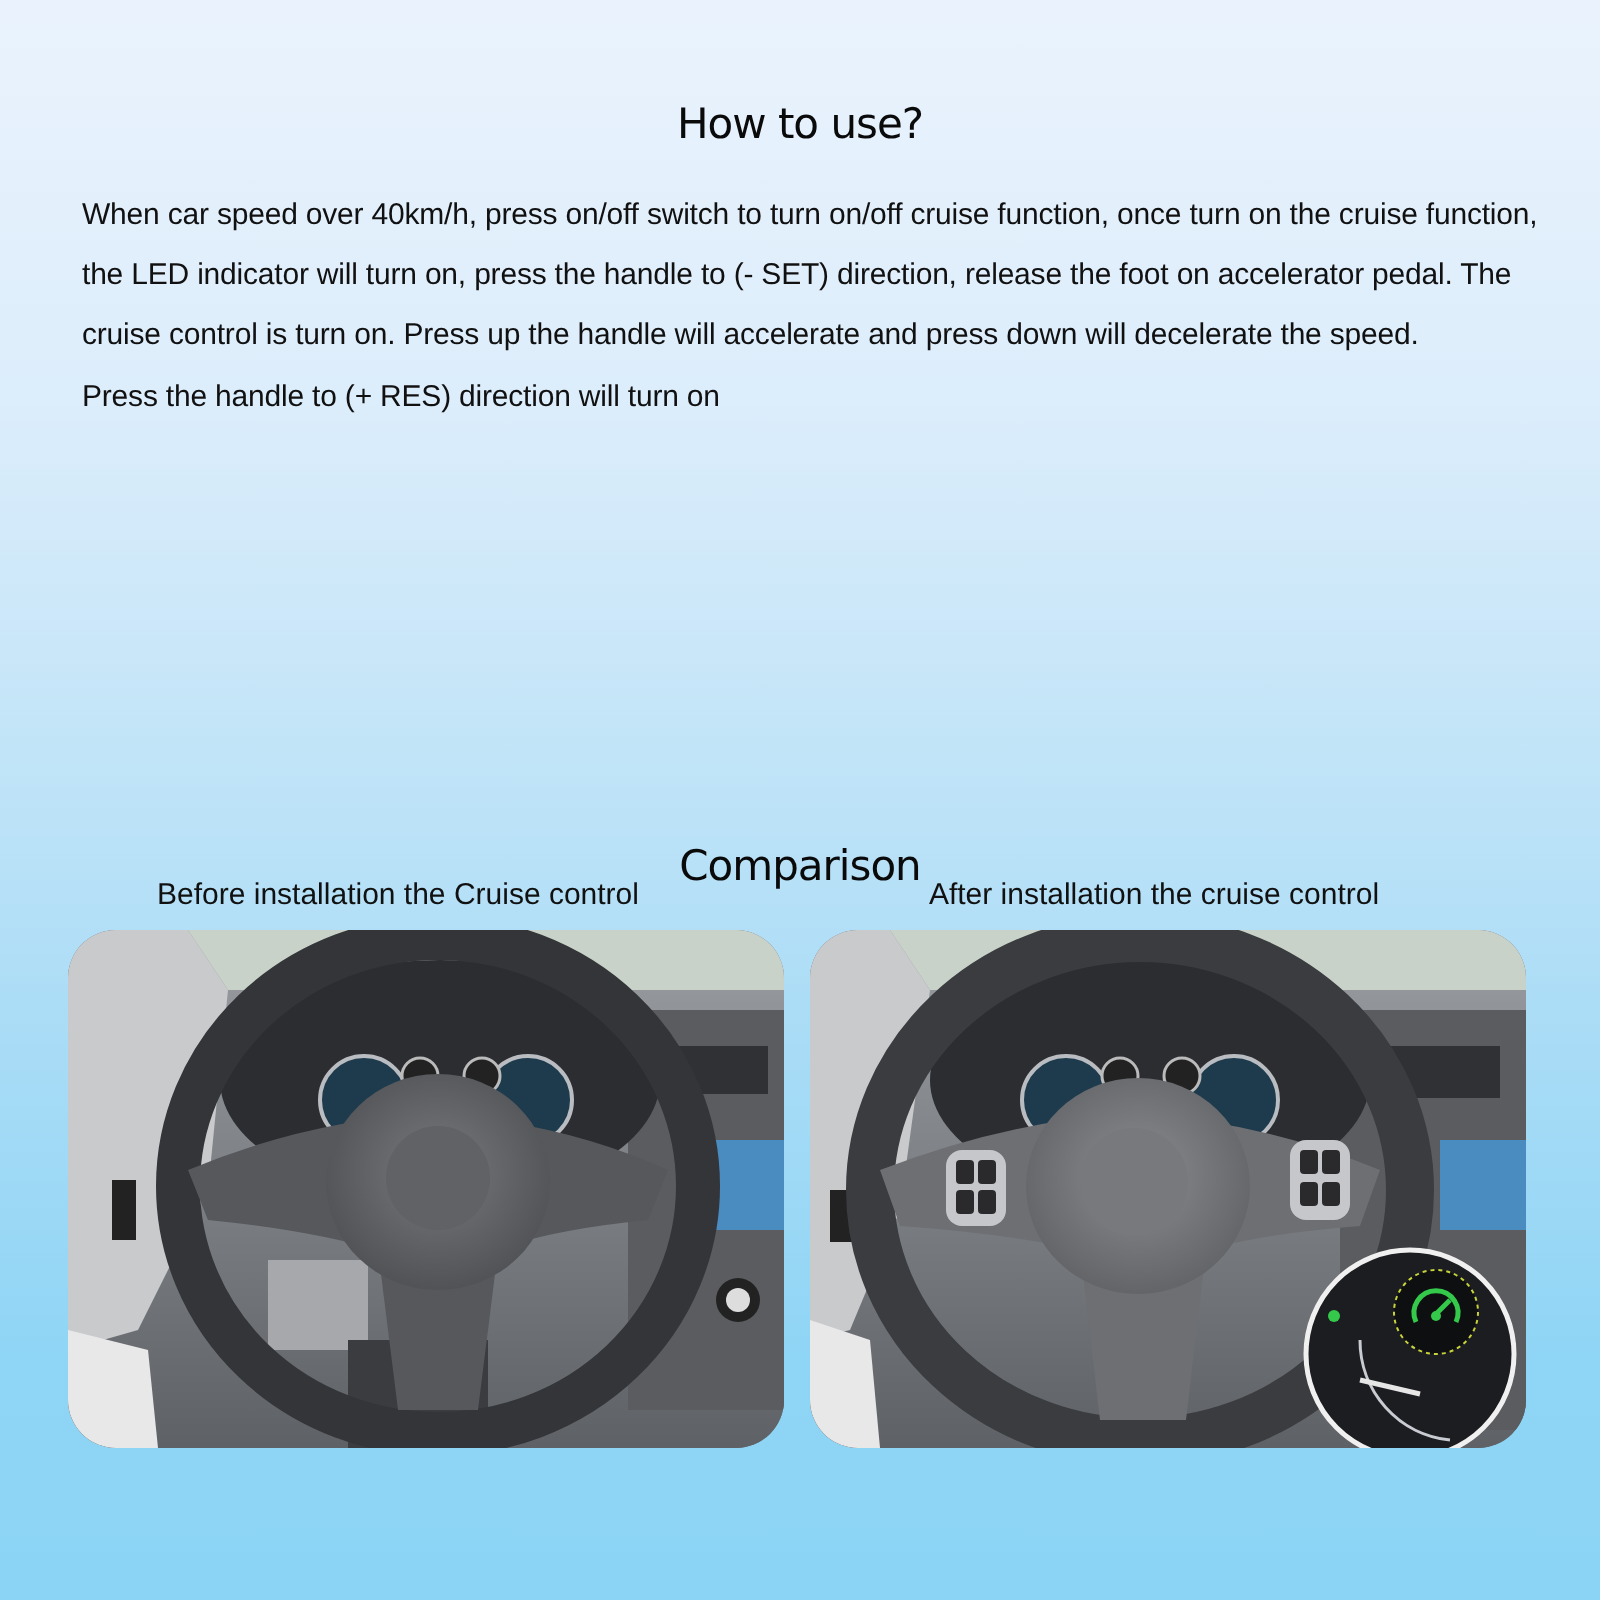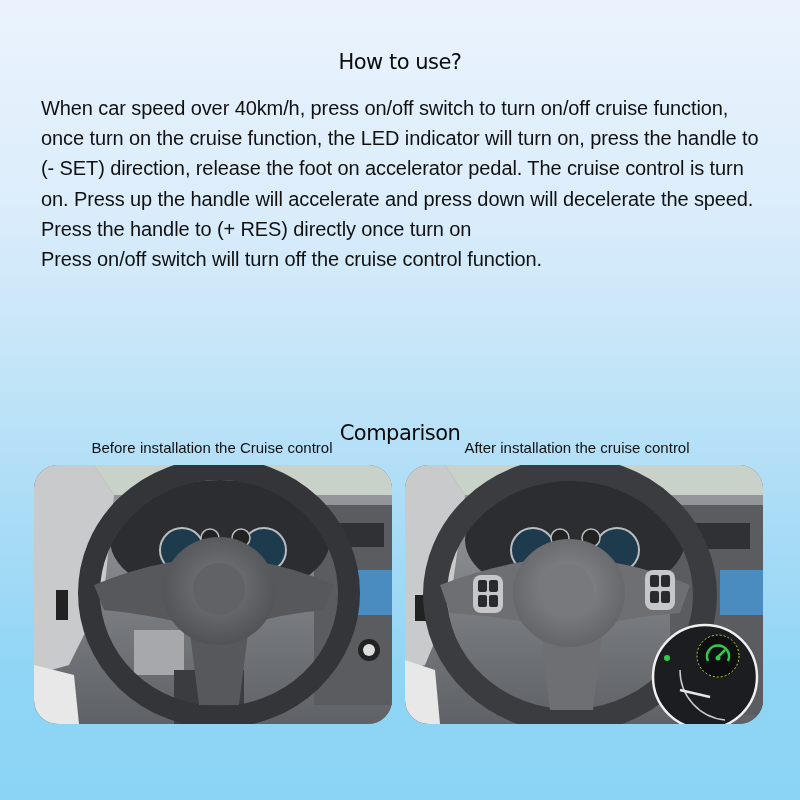--- a/index.html
+++ b/index.html
@@ -11,48 +11,47 @@
   }
   .title {
     position: absolute; left: 0; right: 0; text-align: center;
     font-family: "DejaVu Sans", sans-serif; font-weight: normal;
     font-size: 21px; letter-spacing: -0.5px; color: #0a0a0a;
   }
   #how-title { top: 50px; }
   #cmp-title { top: 421px; }
   .instructions {
     position: absolute; left: 41px; top: 93px; width: 730px;
-    font-size: 20px; line-height: 30.2px; color: #111;
+    font-size: 15px; line-height: 30.2px; color: #111;
     letter-spacing: -0.1px;
   }
   .instructions p { margin: 0; }
   .caption {
     position: absolute; top: 439px; font-size: 15px; color: #111;
     width: 360px; text-align: center;
   }
-  #cap-before { left: 32px; }
+  #cap-before { left: 19px; }
   #cap-after { left: 397px; }
   .photo {
     position: absolute; top: 465px; width: 358px; height: 259px;
     border-radius: 24px; overflow: hidden;
     background: #6e7176;
   }
   #photo-before { left: 34px; }
   #photo-after { left: 405px; }
   .photo svg { display: block; }
 </style>
 </head>
 <body>
 
 <div id="how-title" class="title">How to use?</div>
 
 <div class="instructions">
   <p>When car speed over 40km/h, press on/off switch to turn on/off cruise function, once turn on the cruise function, the LED indicator will turn on, press the handle to (- SET) direction, release the foot on accelerator pedal. The cruise control is turn on. Press up the handle will accelerate and press down will decelerate the speed.</p>
-  <p>Press the handle to (+ RES) directly once turn on</p>
-  <p>Press on/off switch will turn off the cruise control function.</p>
+  <p>Press the handle to (+ RES) direction will turn on</p>
 </div>
 
 <div id="cmp-title" class="title">Comparison</div>
 
 <div id="cap-before" class="caption">Before installation the Cruise control</div>
 <div id="cap-after" class="caption">After installation the cruise control</div>
 
 <div id="photo-before" class="photo">
   <svg width="358" height="259" viewBox="0 0 358 259">
     <defs>

